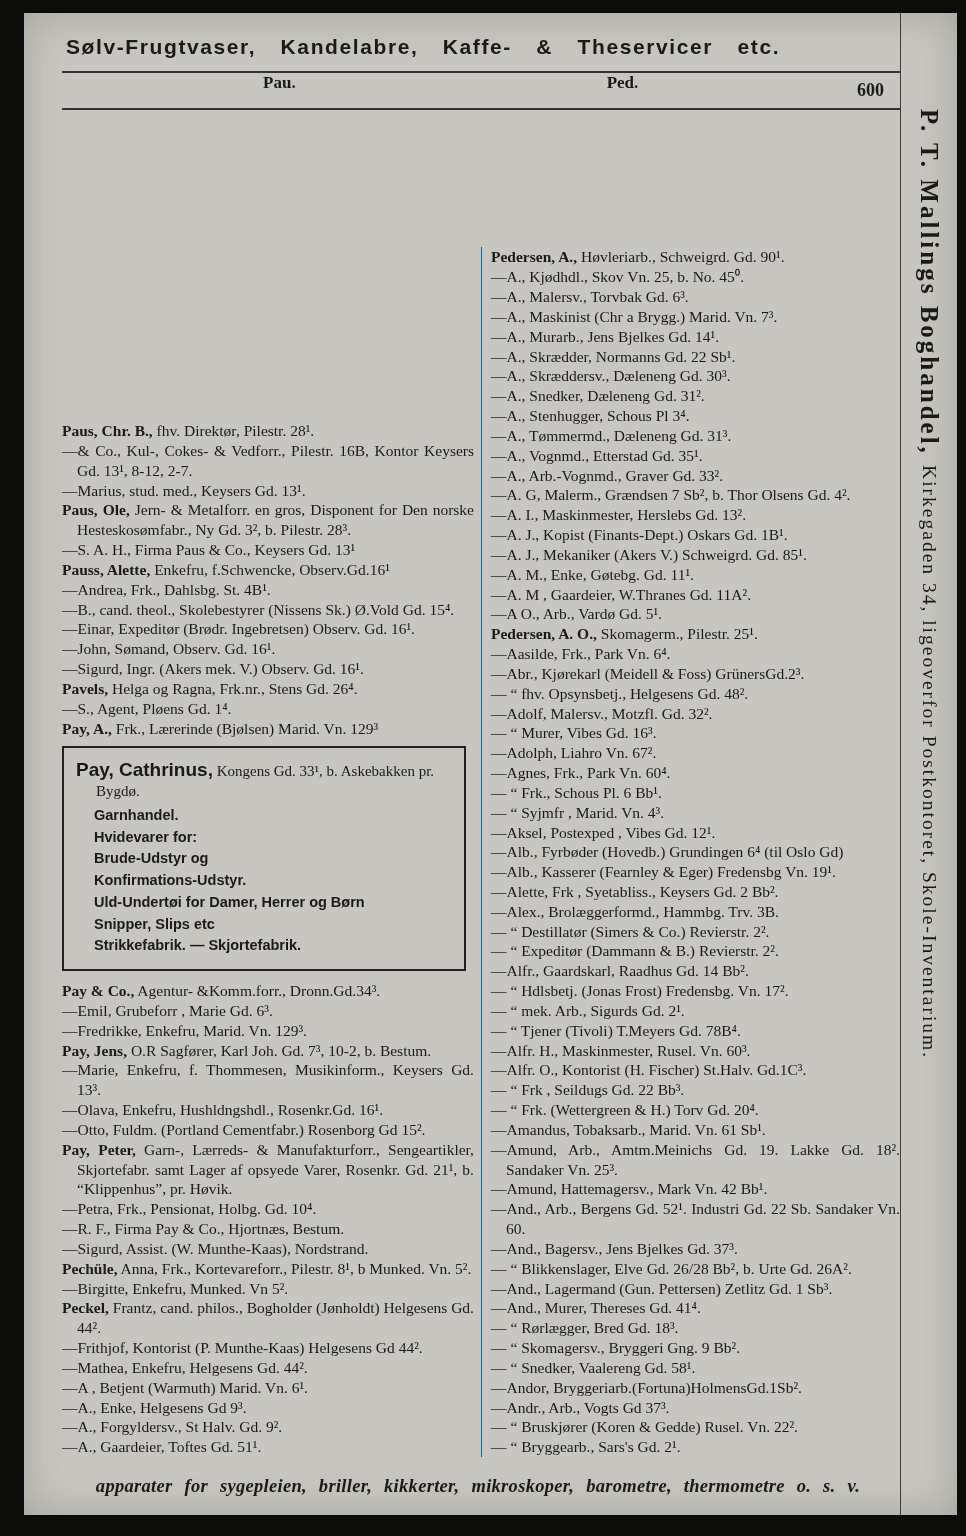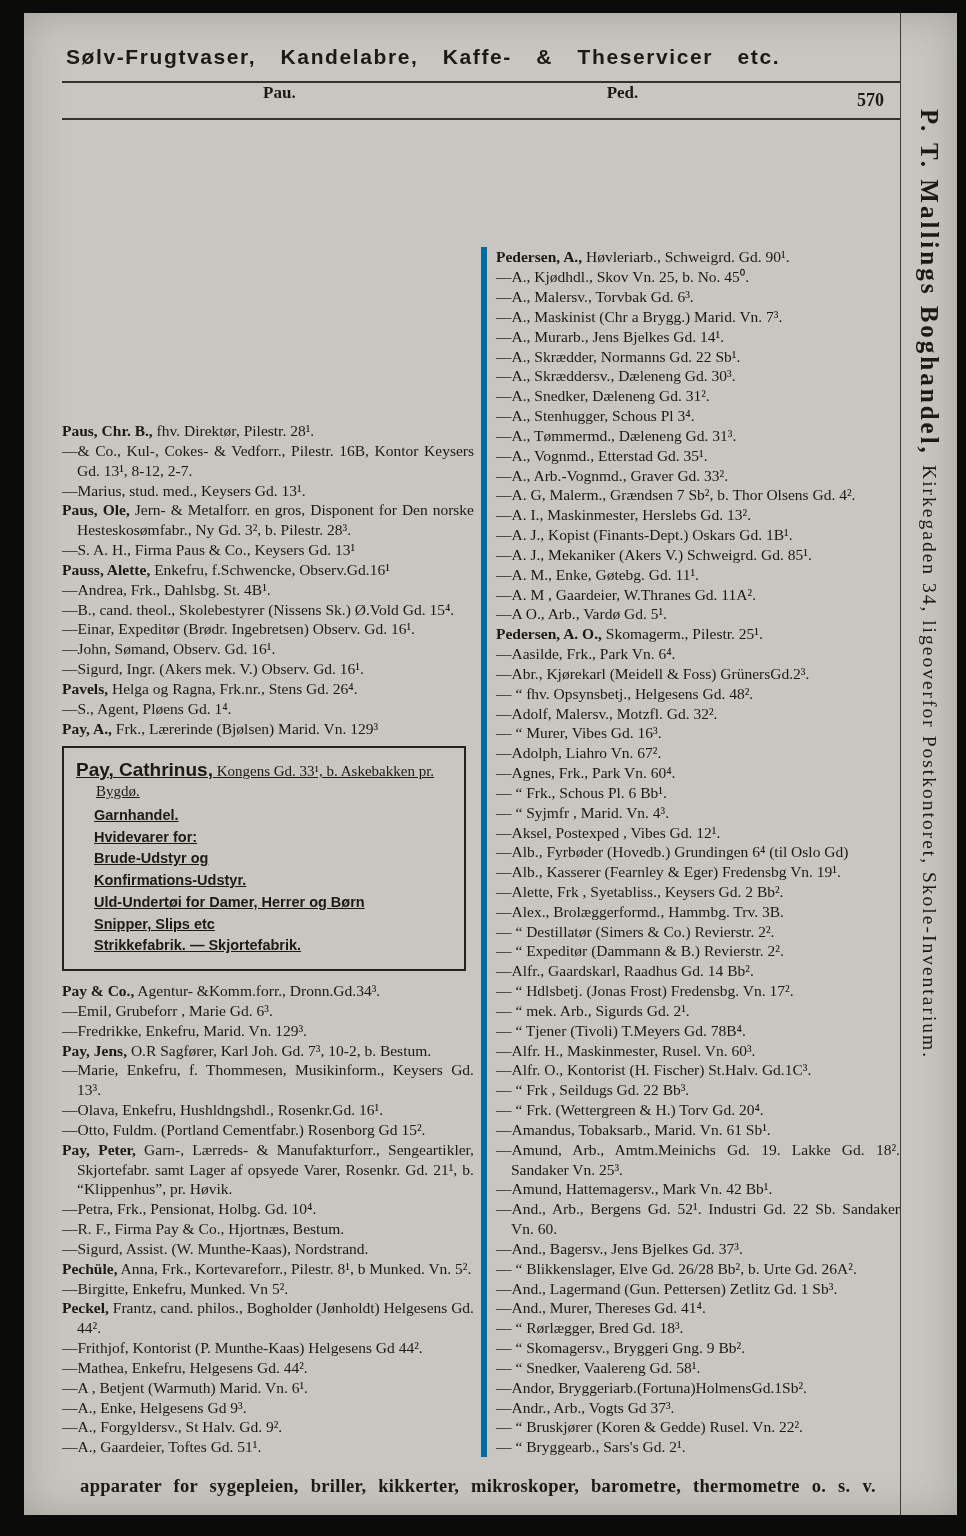--- a/index.html
+++ b/index.html
@@ -5,69 +5,69 @@
   * { margin:0; padding:0; box-sizing:border-box; }
   html,body { width:966px; height:1536px; }
   body { background:#0b0b0a; position:relative; font-family:"Liberation Serif", serif; overflow:hidden; }
   .paper {
     position:absolute; top:13px; left:24px; right:9px; bottom:21px;
     background:#c7c6c0; color:#1b1a17; display:flex;
     box-shadow: inset 0 0 40px rgba(60,55,45,.25);
   }
   .main { flex:1; min-width:0; display:flex; flex-direction:column; padding-left:38px; }
   .title {
-    padding:32px 8px 12px 4px;
+    padding:22px 8px 12px 4px;
     font-family:"Liberation Sans", sans-serif; font-weight:bold;
     font-size:21px; letter-spacing:1.6px; word-spacing:17px;
     border-bottom:2px solid #34332f; white-space:nowrap; overflow:hidden;
   }
   .header-row { position:relative; height:37px; border-bottom:2px solid #34332f; font-weight:bold; }
   .col-head { position:absolute; top:0; font-size:17px; }
   .col-head.left-h { left:24%; }
   .col-head.right-h { left:65%; }
   .page-num { position:absolute; right:16px; top:7px; font-size:18px; font-weight:bold; }
   .columns { flex:1; display:flex; overflow:hidden; padding-top:8px;align-items:flex-end; }
   .col { width:50%; min-width:0; }
   .col.left { padding-right:7px; }
-  .col.right { border-left:6px solid #0369a1; padding-left:9px; }
+  .col.right { border-left:1px solid #0369a1; padding-left:9px; }
   .entry {
     font-size:15.5px; line-height:1.28; text-align:justify;
     padding-left:15px; text-indent:-15px;
   }
   .entry .b { font-weight:bold; }
-  .ad { border:2px solid #232220; margin:8px 8px 10px 0; padding:10px 12px 12px 12px;text-decoration:underline; }
+  .ad { border:2px solid #232220; margin:8px 8px 10px 0; padding:10px 12px 12px 12px; }
   .ad-first { font-size:15px; line-height:1.25; padding-left:20px; text-indent:-20px; margin-bottom:2px; }
   .ad-name { font-family:"Liberation Sans", sans-serif; font-weight:bold; font-size:19px; }
   .ad-lines { margin-left:18px; margin-top:4px; }
   .ad-line { font-family:"Liberation Sans", sans-serif; font-weight:bold; font-size:14.5px; line-height:1.5; }
   .margin-col { width:57px; border-left:1px solid #3d3c38; position:relative; }
   .margin-text {
     position:absolute; top:96px; left:50%; transform:translateX(-50%);
     writing-mode:vertical-rl; white-space:nowrap;
   }
   .m1 { font-size:25px; font-weight:bold; letter-spacing:3px; }
   .m2 { font-size:19.5px; letter-spacing:2px; }
   .footer {
     height:58px; display:flex; align-items:center; justify-content:center;
-    font-weight:bold; font-size:18.5px;
+    font-weight:bold; font-style:italic; font-size:18.5px;
     word-spacing:7px; letter-spacing:.3px; padding-right:6px; white-space:nowrap; overflow:hidden;
   }
 </style>
 </head>
 <body>
 
 <div class="paper">
   <div class="main">
 
     <div class="title">Sølv-Frugtvaser, Kandelabre, Kaffe- &amp; Theservicer etc.</div>
 
     <div class="header-row">
       <span class="col-head left-h">Pau.</span>
       <span class="col-head right-h">Ped.</span>
-      <span class="page-num">570</span>
+      <span class="page-num">600</span>
     </div>
 
     <div class="columns">
 
       <div class="col left">
         <div>
 
         <p class="entry"><span class="b">Paus, Chr. B.,</span><span> fhv. Direktør, Pilestr. 28¹.</span></p>
             <p class="entry"><span class="b"></span><span>—&amp; Co., Kul-, Cokes- &amp; Vedforr., Pilestr. 16B, Kontor Keysers Gd. 13¹, 8-12, 2-7.</span></p>
             <p class="entry"><span class="b"></span><span>—Marius, stud. med., Keysers Gd. 13¹.</span></p>

